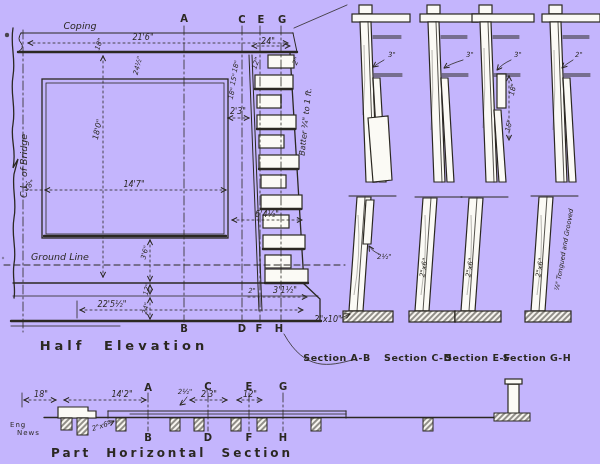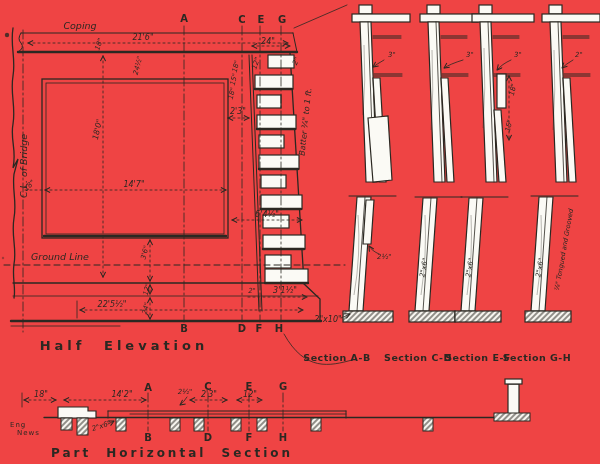--- a/index.html
+++ b/index.html
@@ -1,18 +1,18 @@
 <!DOCTYPE html>
 <html><head>
 <meta charset="utf-8">
 <style>
   html,body{margin:0;padding:0;background:#e8e6e0;}
   .page{
     position:relative;width:600px;height:464px;margin:0 auto;
-    background:#ef4444;overflow:hidden;
+    background:#c4b5fd;overflow:hidden;
     font-family:"DejaVu Sans",sans-serif;
   }
   svg{display:block}
   svg text{fill:#2b2822;font-family:"DejaVu Sans",sans-serif;}
   .lbl{font-style:italic;font-size:9.5px;}
   .dim{font-style:italic;font-size:8px;}
   .dimS{font-style:italic;font-size:7px;}
   .ref{font-size:10px;font-weight:600;}
   .ttl{font-size:13px;font-weight:600;letter-spacing:4px;word-spacing:10px;}
   .ttl2{font-size:12px;font-weight:600;letter-spacing:3px;word-spacing:8px;}

